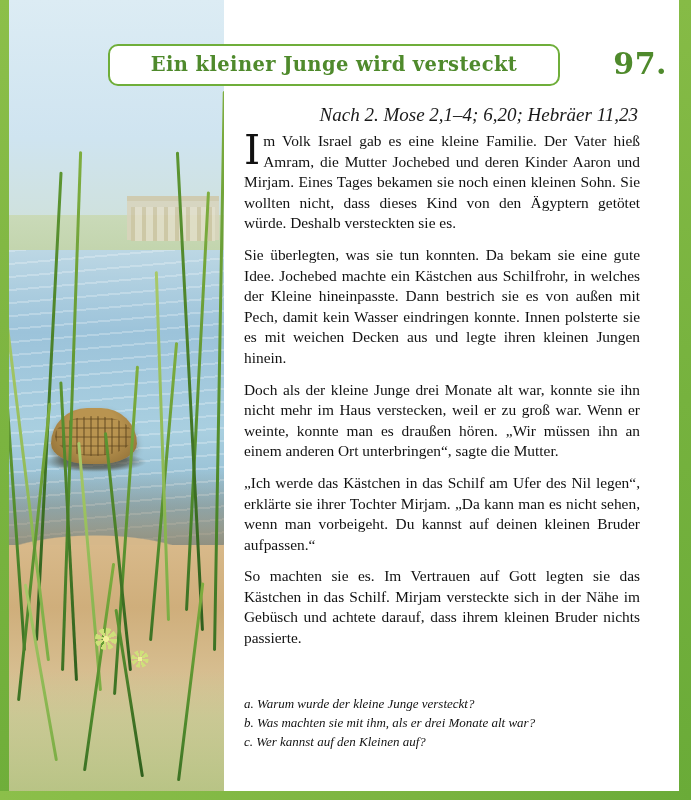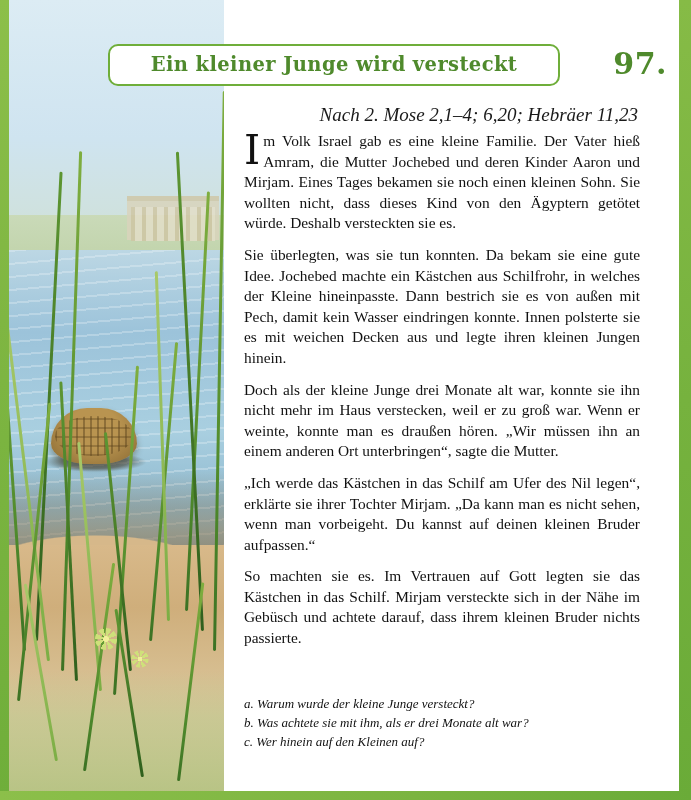--- a/index.html
+++ b/index.html
@@ -270,18 +270,18 @@
     <div class="body">
       <p class="first"><span class="dropcap">I</span><span>m Volk Israel gab es eine kleine Familie. Der Vater hieß Amram, die Mutter Jochebed und deren Kinder Aaron und Mirjam. Eines Tages bekamen sie noch einen kleinen Sohn. Sie wollten nicht, dass dieses Kind von den Ägyptern getötet würde. Deshalb versteckten sie es.</span></p>
       <p>Sie überlegten, was sie tun konnten. Da bekam sie eine gute Idee. Jochebed machte ein Kästchen aus Schilfrohr, in welches der Kleine hineinpasste. Dann bestrich sie es von außen mit Pech, damit kein Wasser eindringen konnte. Innen polsterte sie es mit weichen Decken aus und legte ihren kleinen Jungen hinein.</p>
       <p>Doch als der kleine Junge drei Monate alt war, konnte sie ihn nicht mehr im Haus verstecken, weil er zu groß war. Wenn er weinte, konnte man es draußen hören. „Wir müssen ihn an einem anderen Ort unterbringen“, sagte die Mutter.</p>
       <p>„Ich werde das Kästchen in das Schilf am Ufer des Nil legen“, erklärte sie ihrer Tochter Mirjam. „Da kann man es nicht sehen, wenn man vorbeigeht. Du kannst auf deinen kleinen Bruder aufpassen.“</p>
       <p>So machten sie es. Im Vertrauen auf Gott legten sie das Kästchen in das Schilf. Mirjam versteckte sich in der Nähe im Gebüsch und achtete darauf, dass ihrem kleinen Bruder nichts passierte.</p>
     </div>
 
     <div class="questions">
       <div>a. Warum wurde der kleine Junge versteckt?</div>
-      <div>b. Was achtete sie mit ihm, als er drei Monate alt war?</div>
-      <div>c. Wer hinein auf den Kleinen auf?</div>
+      <div>b. Was machten sie mit ihm, als er drei Monate alt war?</div>
+      <div>c. Wer kannst auf den Kleinen auf?</div>
     </div>
 
   </div>
 </div>
 
 </body></html>

